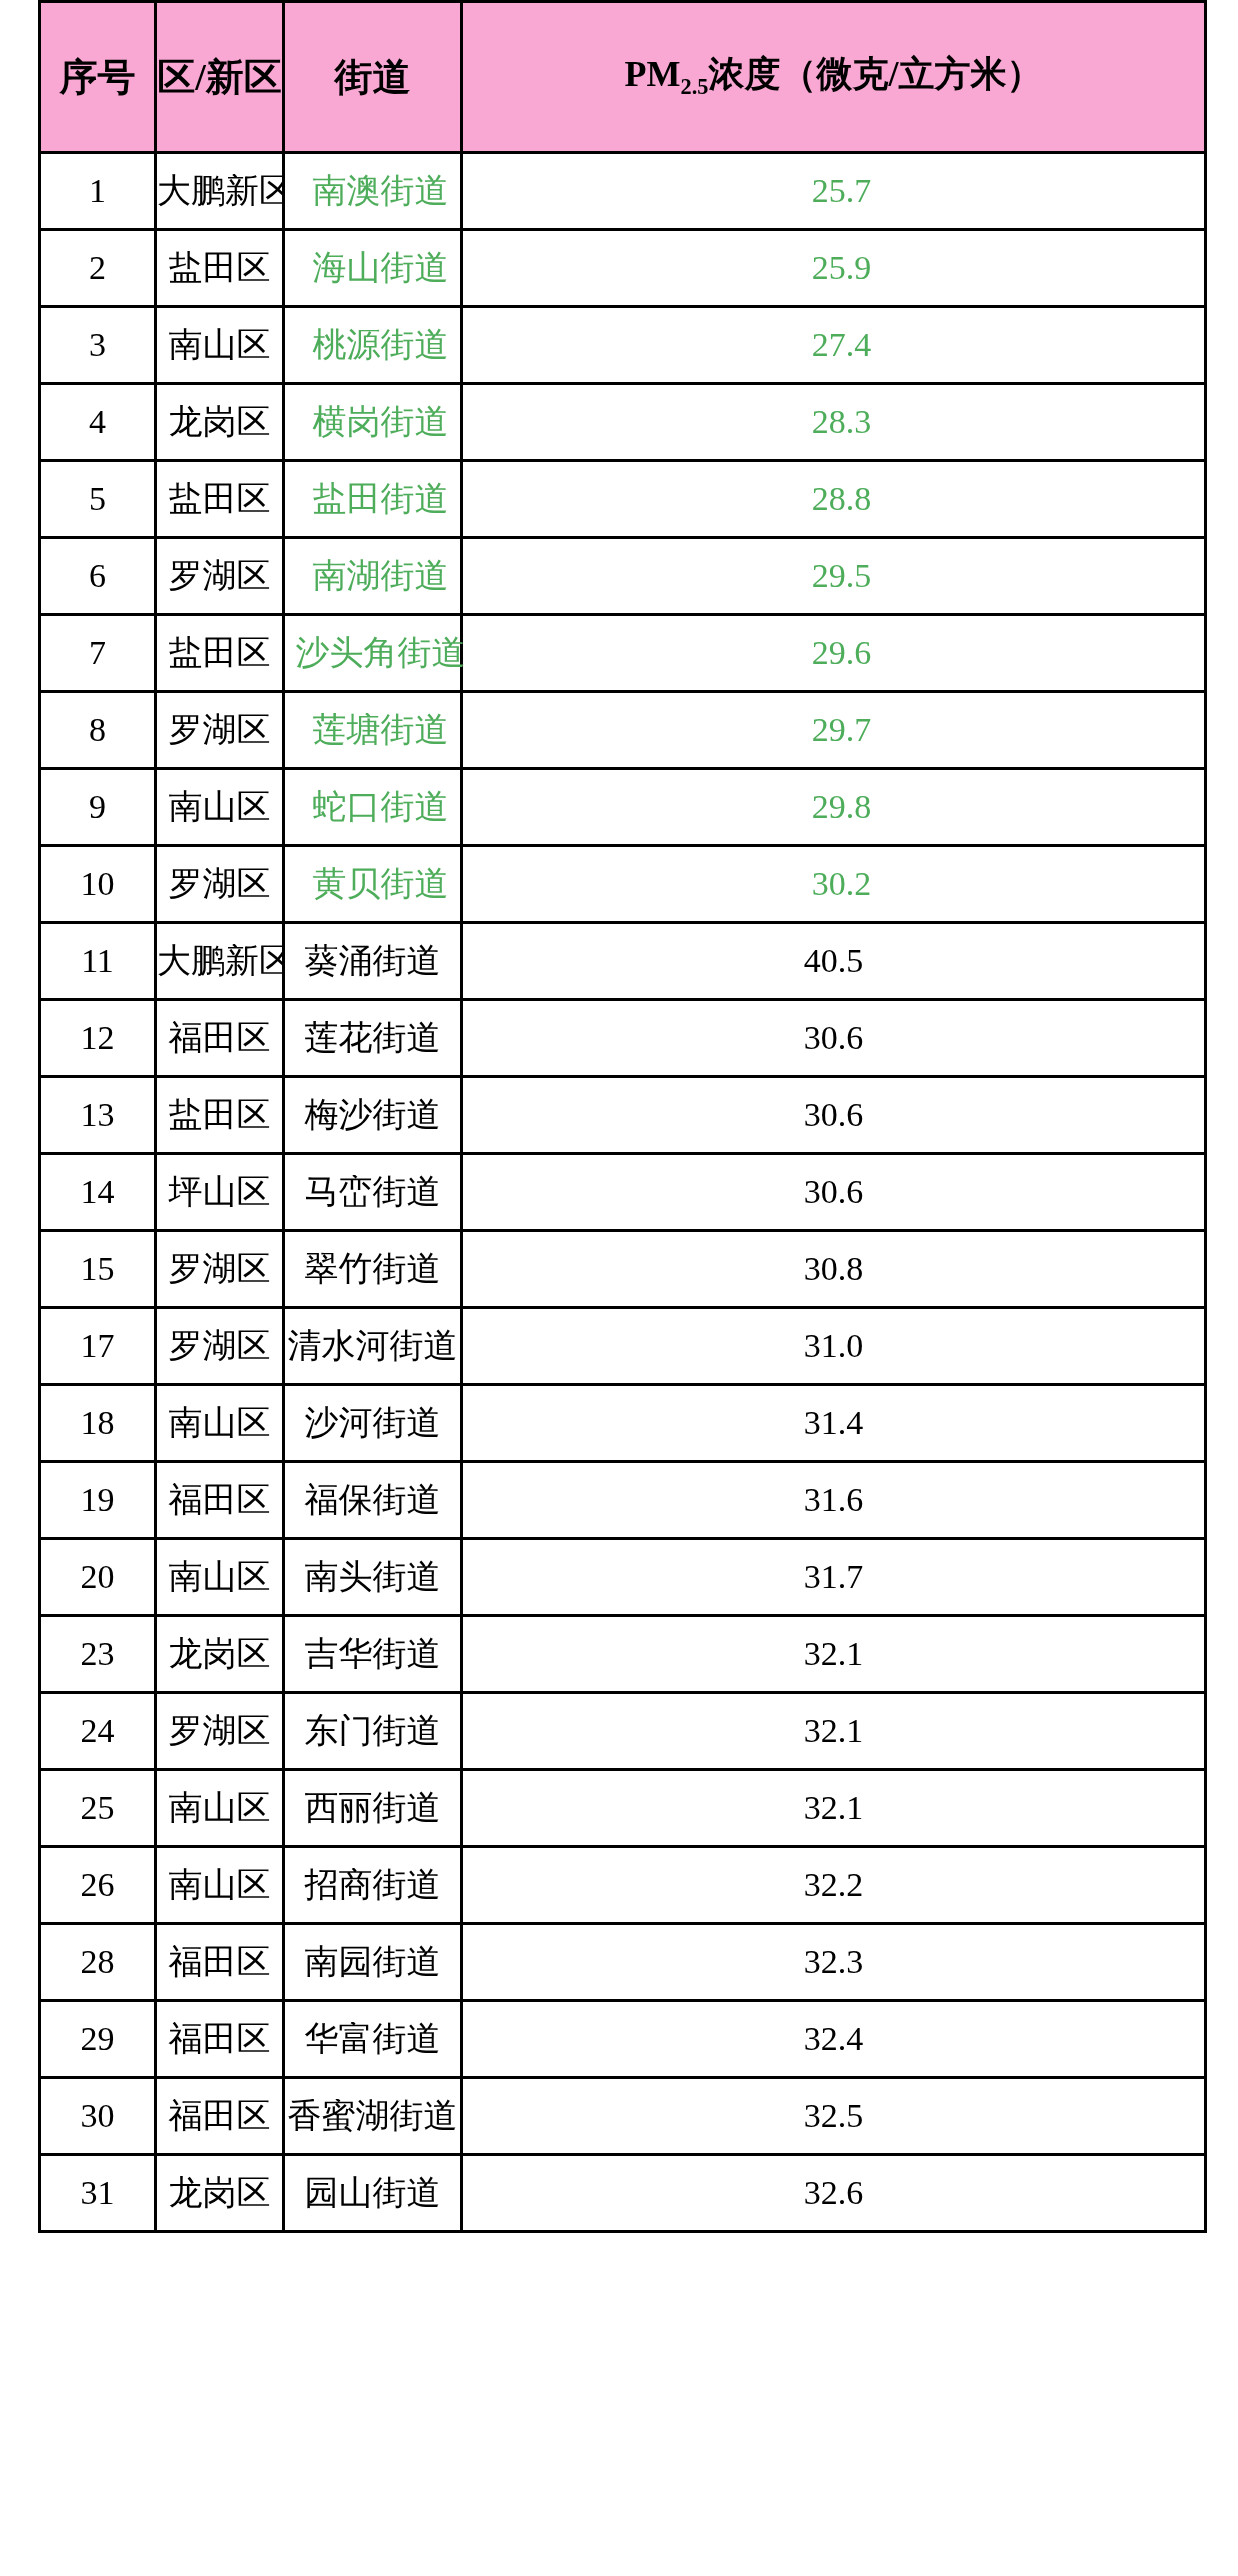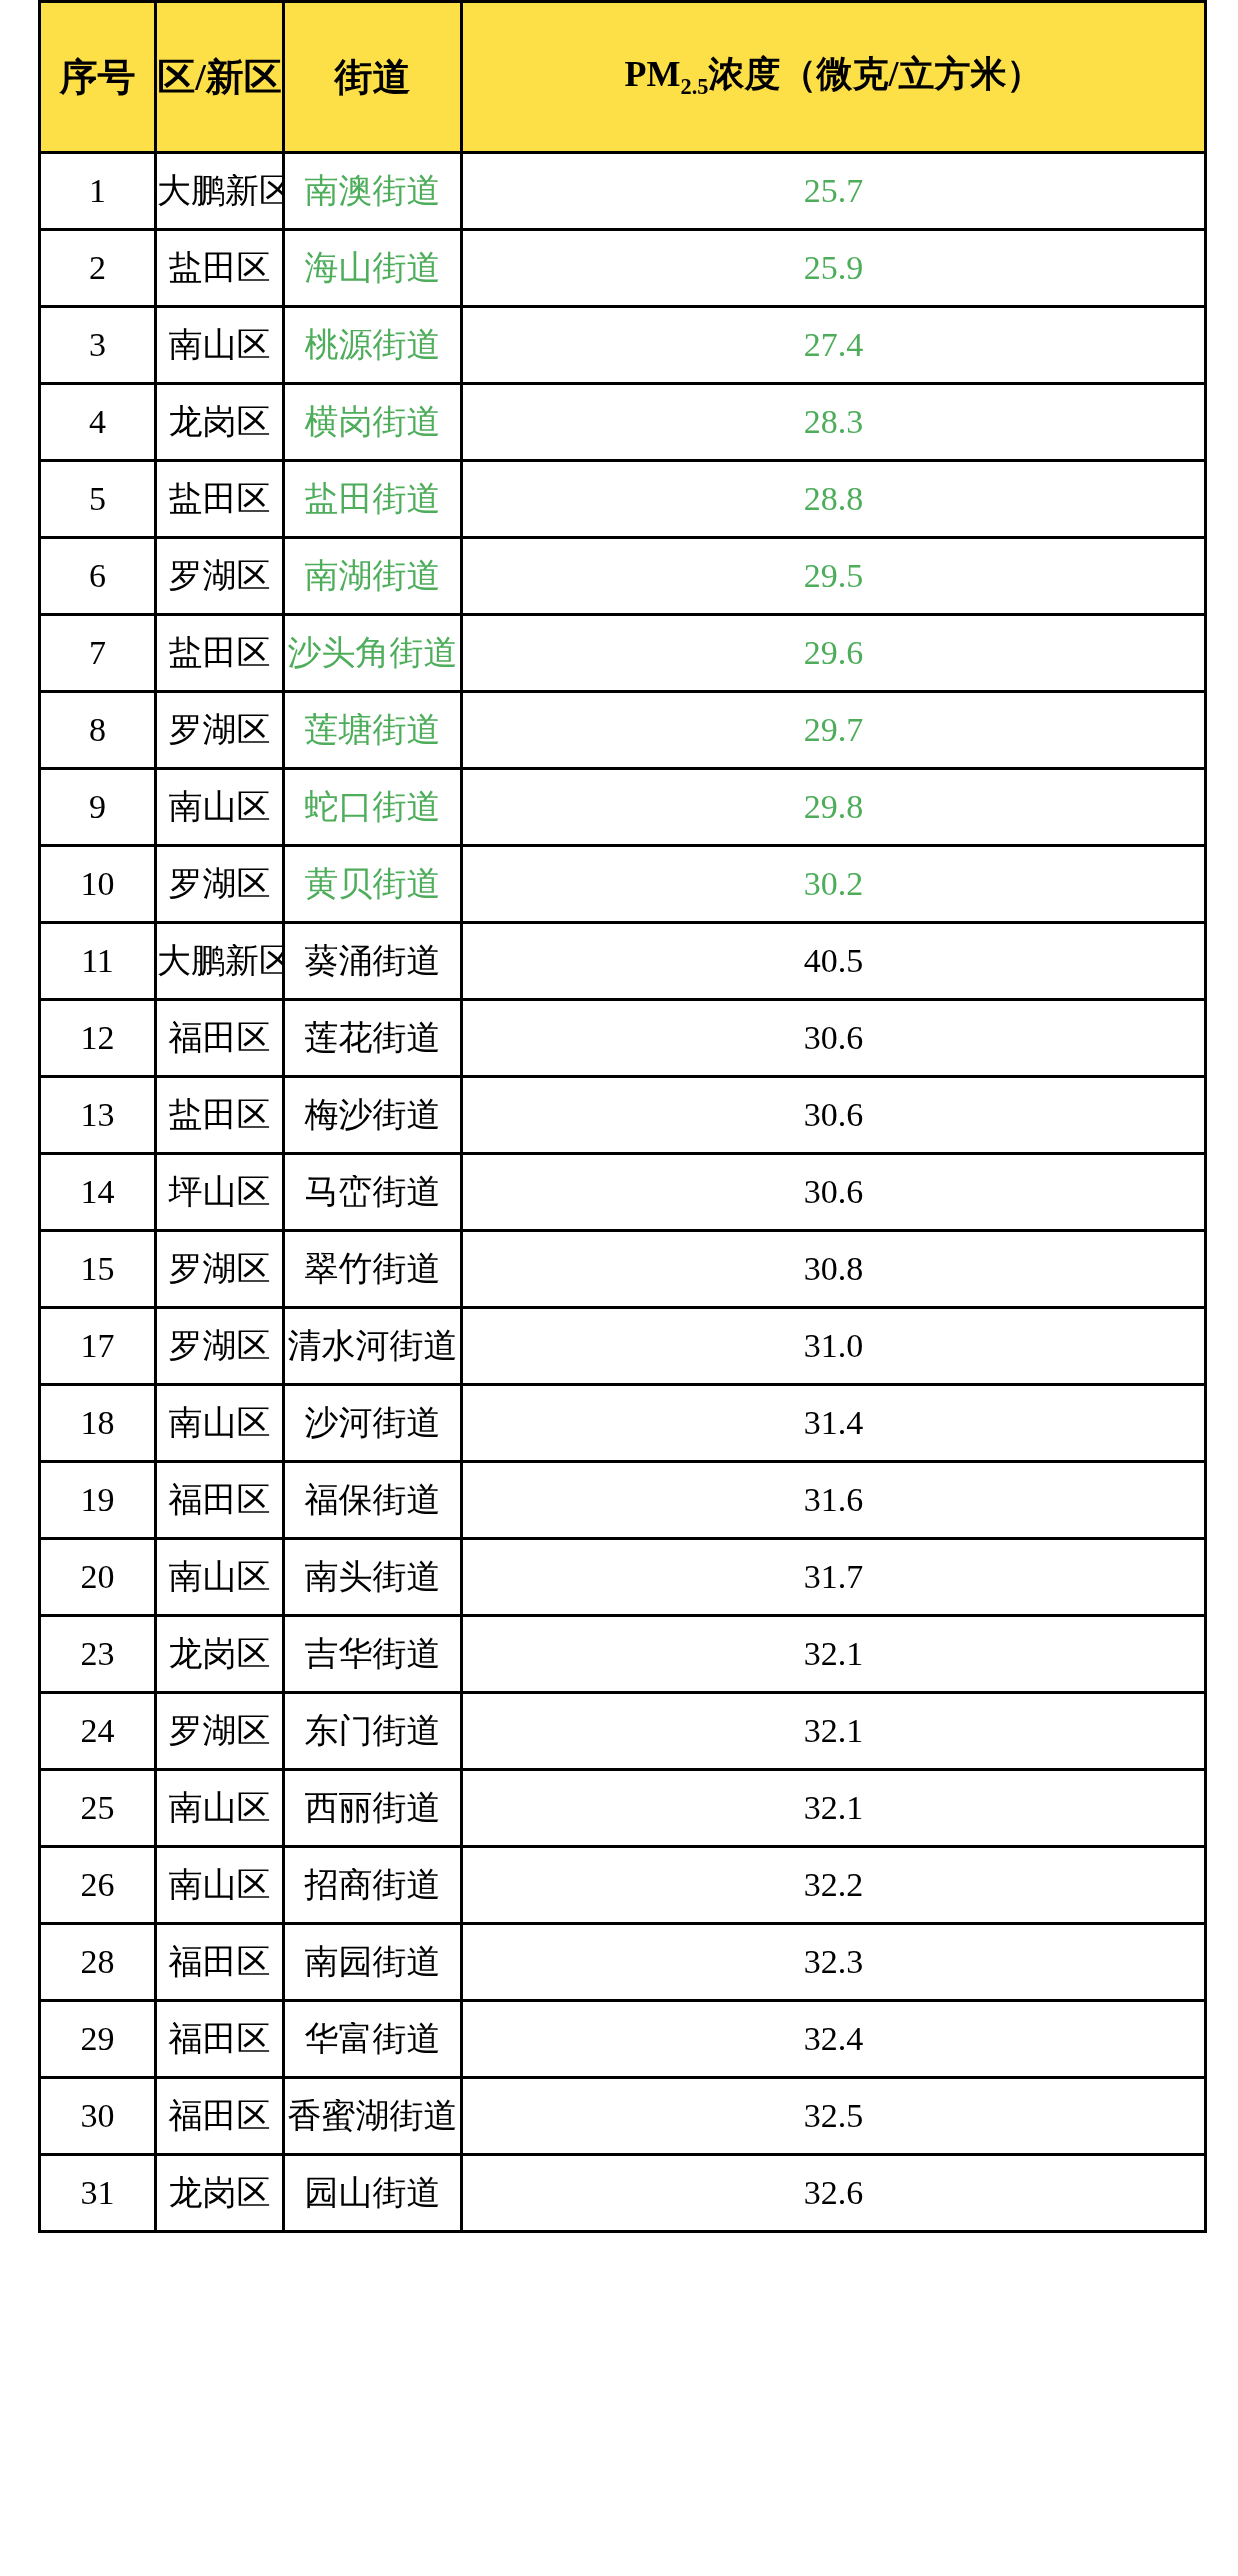--- a/index.html
+++ b/index.html
@@ -37,38 +37,39 @@
     border: 3px solid #000000;
     text-align: center;
     vertical-align: middle;
     padding: 0;
     font-size: 34px;
     line-height: 1.0;
     color: #000000;
     background: #ffffff;
   }
   table.pm-table thead th {
-    background: #fde047;
+    background: #f9a8d4;
     height: 148px;
     font-weight: bold;
     font-size: 38px;
   }
   table.pm-table thead th.h-val {
     font-size: 36px;
     letter-spacing: 0px;
   }
   table.pm-table tbody td {
     height: 74px;
   }
   .sub {
     font-size: 0.62em;
     vertical-align: sub;
   }
   td.green, td.green span {
     color: #4ead5b;
+    margin-left: 8px;
   }
   .cell-text {
     display: block;
     width: 100%;
     white-space: nowrap;
     overflow: hidden;
   }
   .pm-label {
     white-space: nowrap;
     margin-top: 32px;

